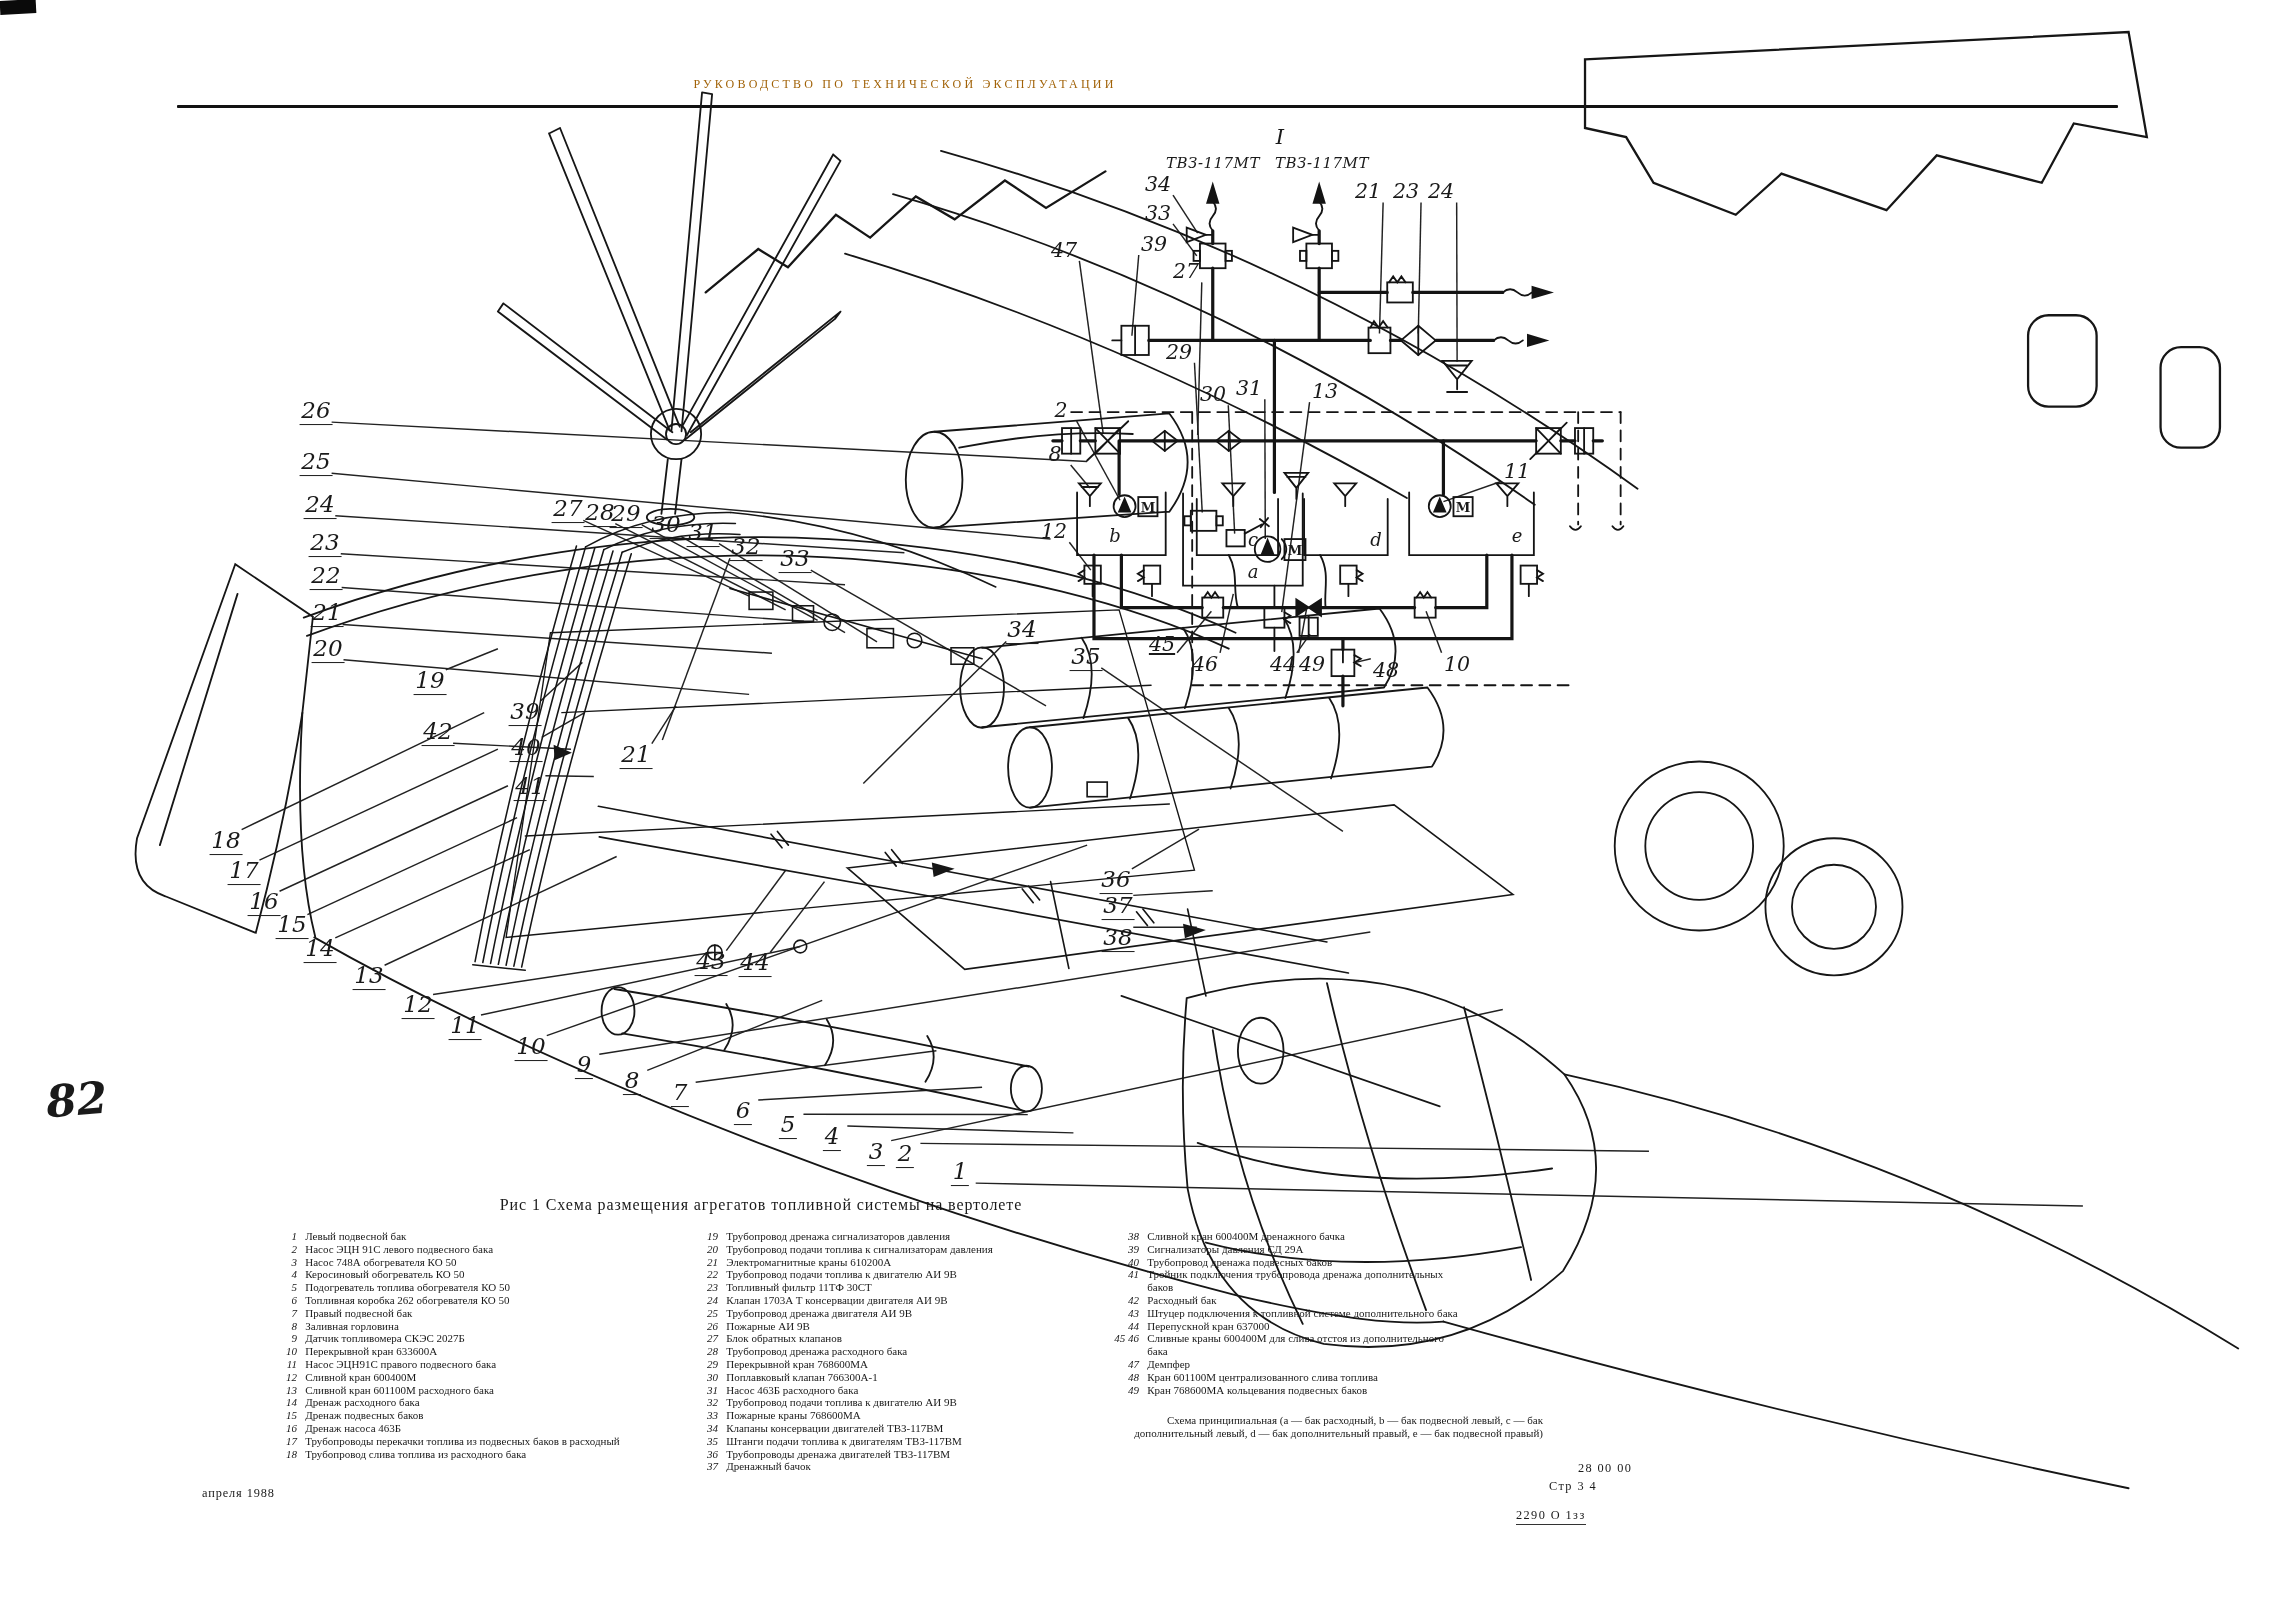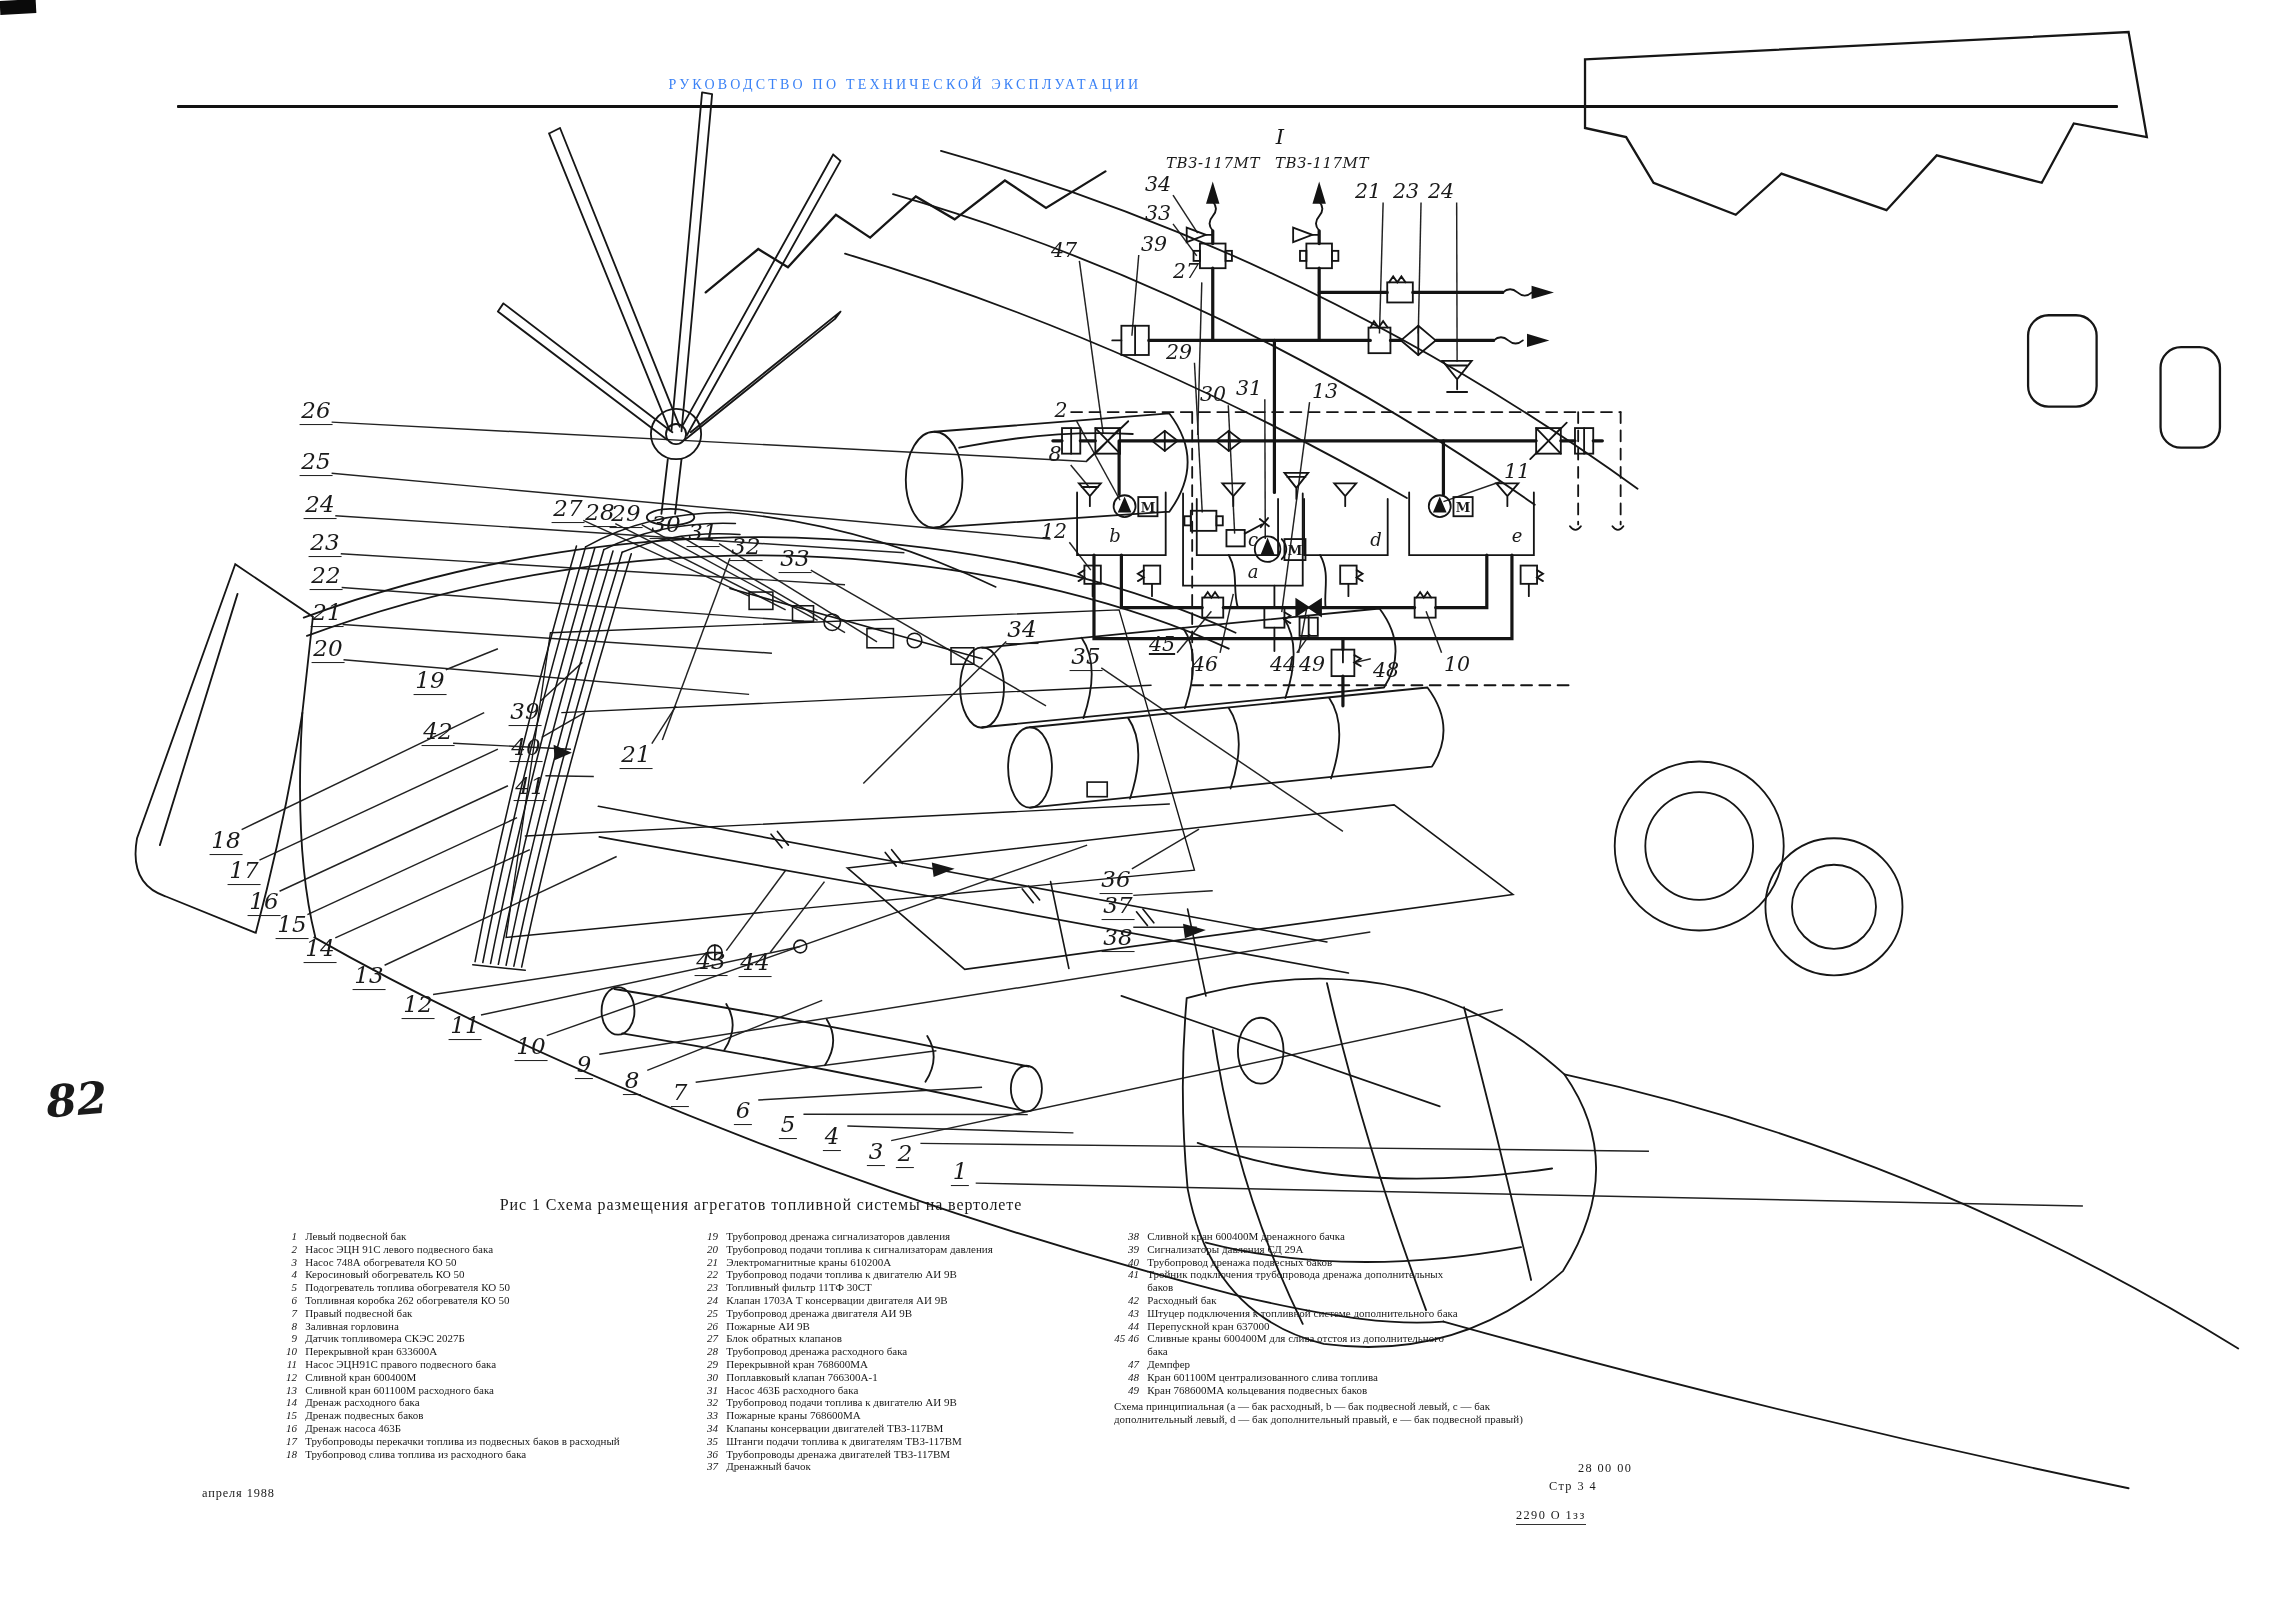--- a/index.html
+++ b/index.html
@@ -1,37 +1,37 @@
 <!DOCTYPE html>
 <html style="font-size:7.3px"><head>
 <meta charset="utf-8">
 <style>
   html,body{margin:0;padding:0;background:#e8e8e4;}
   #page{position:relative;width:2288px;height:1624px;background:#ffffff;overflow:hidden;
         font-family:"Liberation Serif", serif;color:#1a1a1a;}
   .abs{position:absolute;}
   
-  #header-title{left:608px;top:77px;width:594px;text-align:center;font-size:14px;
-    letter-spacing:3.2px;white-space:nowrap;color:#3b82f6;}
+  #header-title{left:608px;top:77px;width:594px;text-align:center;font-size:12px;
+    letter-spacing:3.2px;white-space:nowrap;color:#a16207;}
   #header-rule{left:177px;top:105px;width:1941px;height:2.7px;background:#111;border-radius:0.9px;}
   #corner-blob{left:0;top:0;width:36px;height:13.7px;background:#0a0a0a;transform:rotate(-3deg);}
   #margin-note{left:46px;top:1074px;font-size:44px;font-weight:bold;font-style:italic;
     font-family:"DejaVu Serif", serif;transform:rotate(-5deg);}
   
   #caption{left:457px;top:1196px;width:608px;text-align:center;font-size:16px;letter-spacing:0.9px;}
   
   .legend-col{position:absolute;font-size:11px;line-height:12.8px;}
   #legend-col1{left:263px;top:1230px;width:384px;}
   #legend-col2{left:684px;top:1230px;width:402px;}
   #legend-col3{left:1105px;top:1230px;width:448px;}
   .lrow{display:flex;align-items:flex-start;}
   .lnum{min-width:34px;text-align:right;font-style:italic;padding-right:8.2px;flex:none;}
   .ltxt{display:block;}
   .lwrap .ltxt{max-width:315px;}
-  #legend-footnote{margin-top:4px;padding-left:9px;max-width:429px;}
+  #legend-footnote{margin-top:18px;padding-left:9px;max-width:429px;text-align:right;}
   
   #footer-left{left:202px;top:1486px;font-size:12.3px;letter-spacing:0.9px;}
   .fr{font-size:12.3px;letter-spacing:1.4px;}
   #footer-right-1{left:1552px;top:1461px;margin-left:26px;}
   #footer-right-2{left:1549px;top:1479px;}
   #footer-right-3{left:1516px;top:1508px;border-bottom:0.9px solid #333;padding-bottom:0.9px;}
   
   #art{position:absolute;left:0;top:0;width:2288px;height:1624px;}
   #label-layer{position:absolute;left:0;top:0;width:2288px;height:1624px;pointer-events:none;}
   .d-callout, .s-callout, .sch-label{position:absolute;transform:translate(-50%,-50%);

